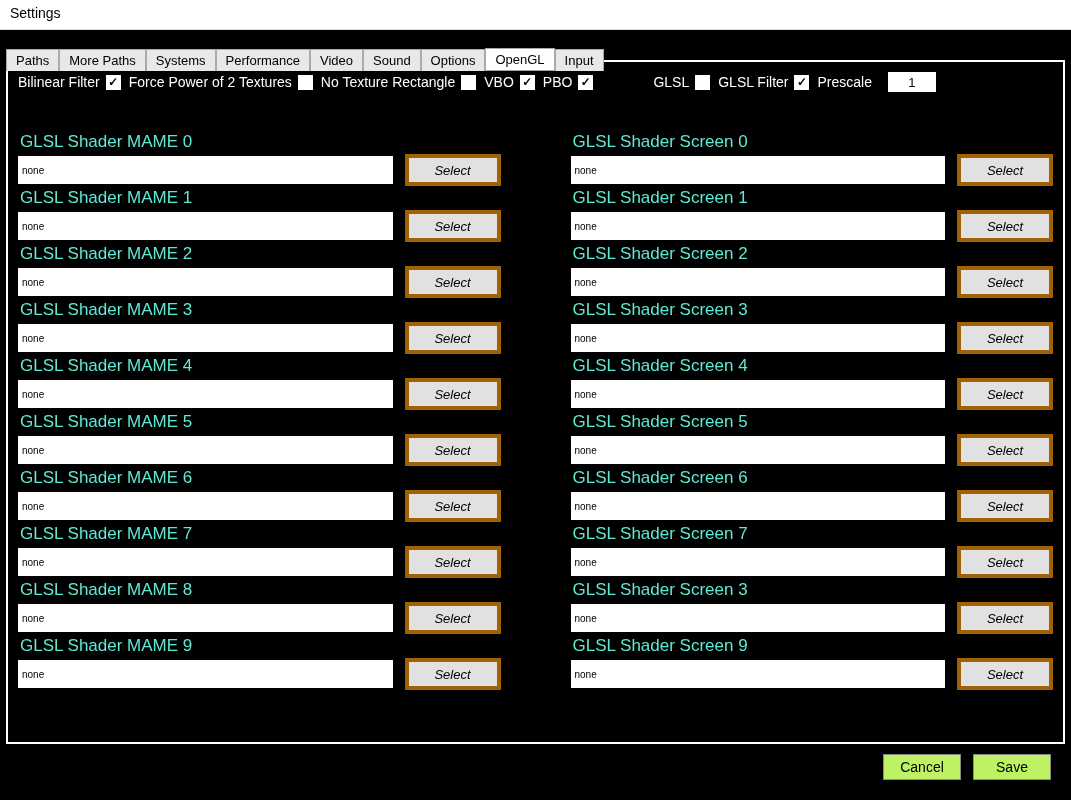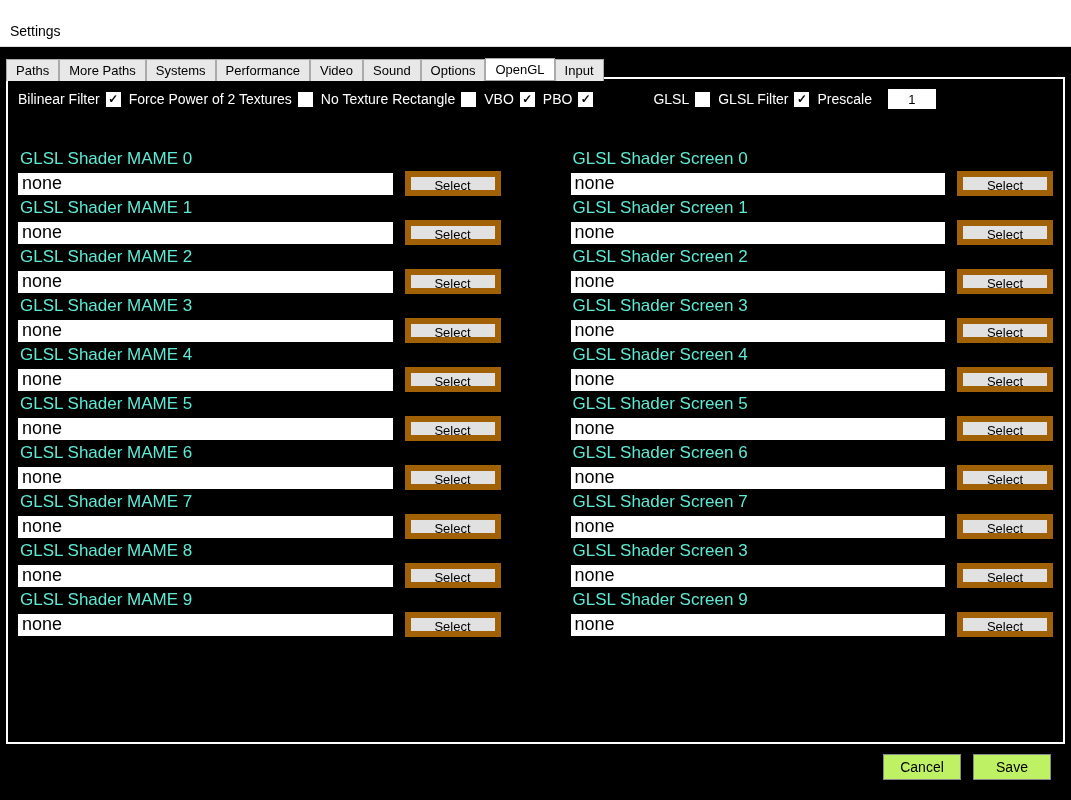--- a/index.html
+++ b/index.html
@@ -18,21 +18,21 @@
     width: 1071px;
     height: 800px;
     background: #fff;
     display: flex;
     flex-direction: column;
   }
   .titlebar {
     height: 30px;
     background: #fff;
     border-bottom: 1px solid #ddd;
-    padding: 23px 10px;
+    padding: 5px 10px;
     font-size: 14px;
     color: #000;
   }
   .content-area {
     flex: 1;
     background: #000;
     padding: 6px;
     display: flex;
     flex-direction: column;
   }
@@ -46,21 +46,21 @@
   .tab {
     background: #f0f0f0;
     color: #000;
     padding: 3px 9px;
     font-size: 13px;
     border: 1px solid #aaa;
     border-bottom: none;
     margin-right: 0px;
     cursor: pointer;
     position: relative;
-    top: 4px;
+    top: 11px;
   }
   .tab.inactive {
     background: #e8e8e8;
   }
   .tab.active {
     background: #fff;
     border-bottom: 1px solid #a3a3a3;
     z-index: 3;
   }
   .panel {
@@ -138,31 +138,32 @@
     display: flex;
     gap: 12px;
     align-items: center;
   }
   .shader-input {
     flex: 1;
     height: 22px;
     background: #fff;
     color: #000;
     border: none;
-    padding: 0 4px;
-    font-size: 18px;
+    padding: 14px 4px;
+    font-size: 10px;
   }
   .select-btn {
     width: 96px;
-    height: 25px;
+    height: 32px;
     background: #e1e1e1;
-    border: 6px solid #a16207;
+    border: 4px solid #a16207;
     color: #000;
     font-size: 13px;
     cursor: pointer;
+    font-style: italic;
   }
   .footer {
     display: flex;
     justify-content: flex-end;
     gap: 12px;
     padding: 10px 14px 14px 0;
     background: #000;
   }
   .footer button {
     min-width: 78px;

